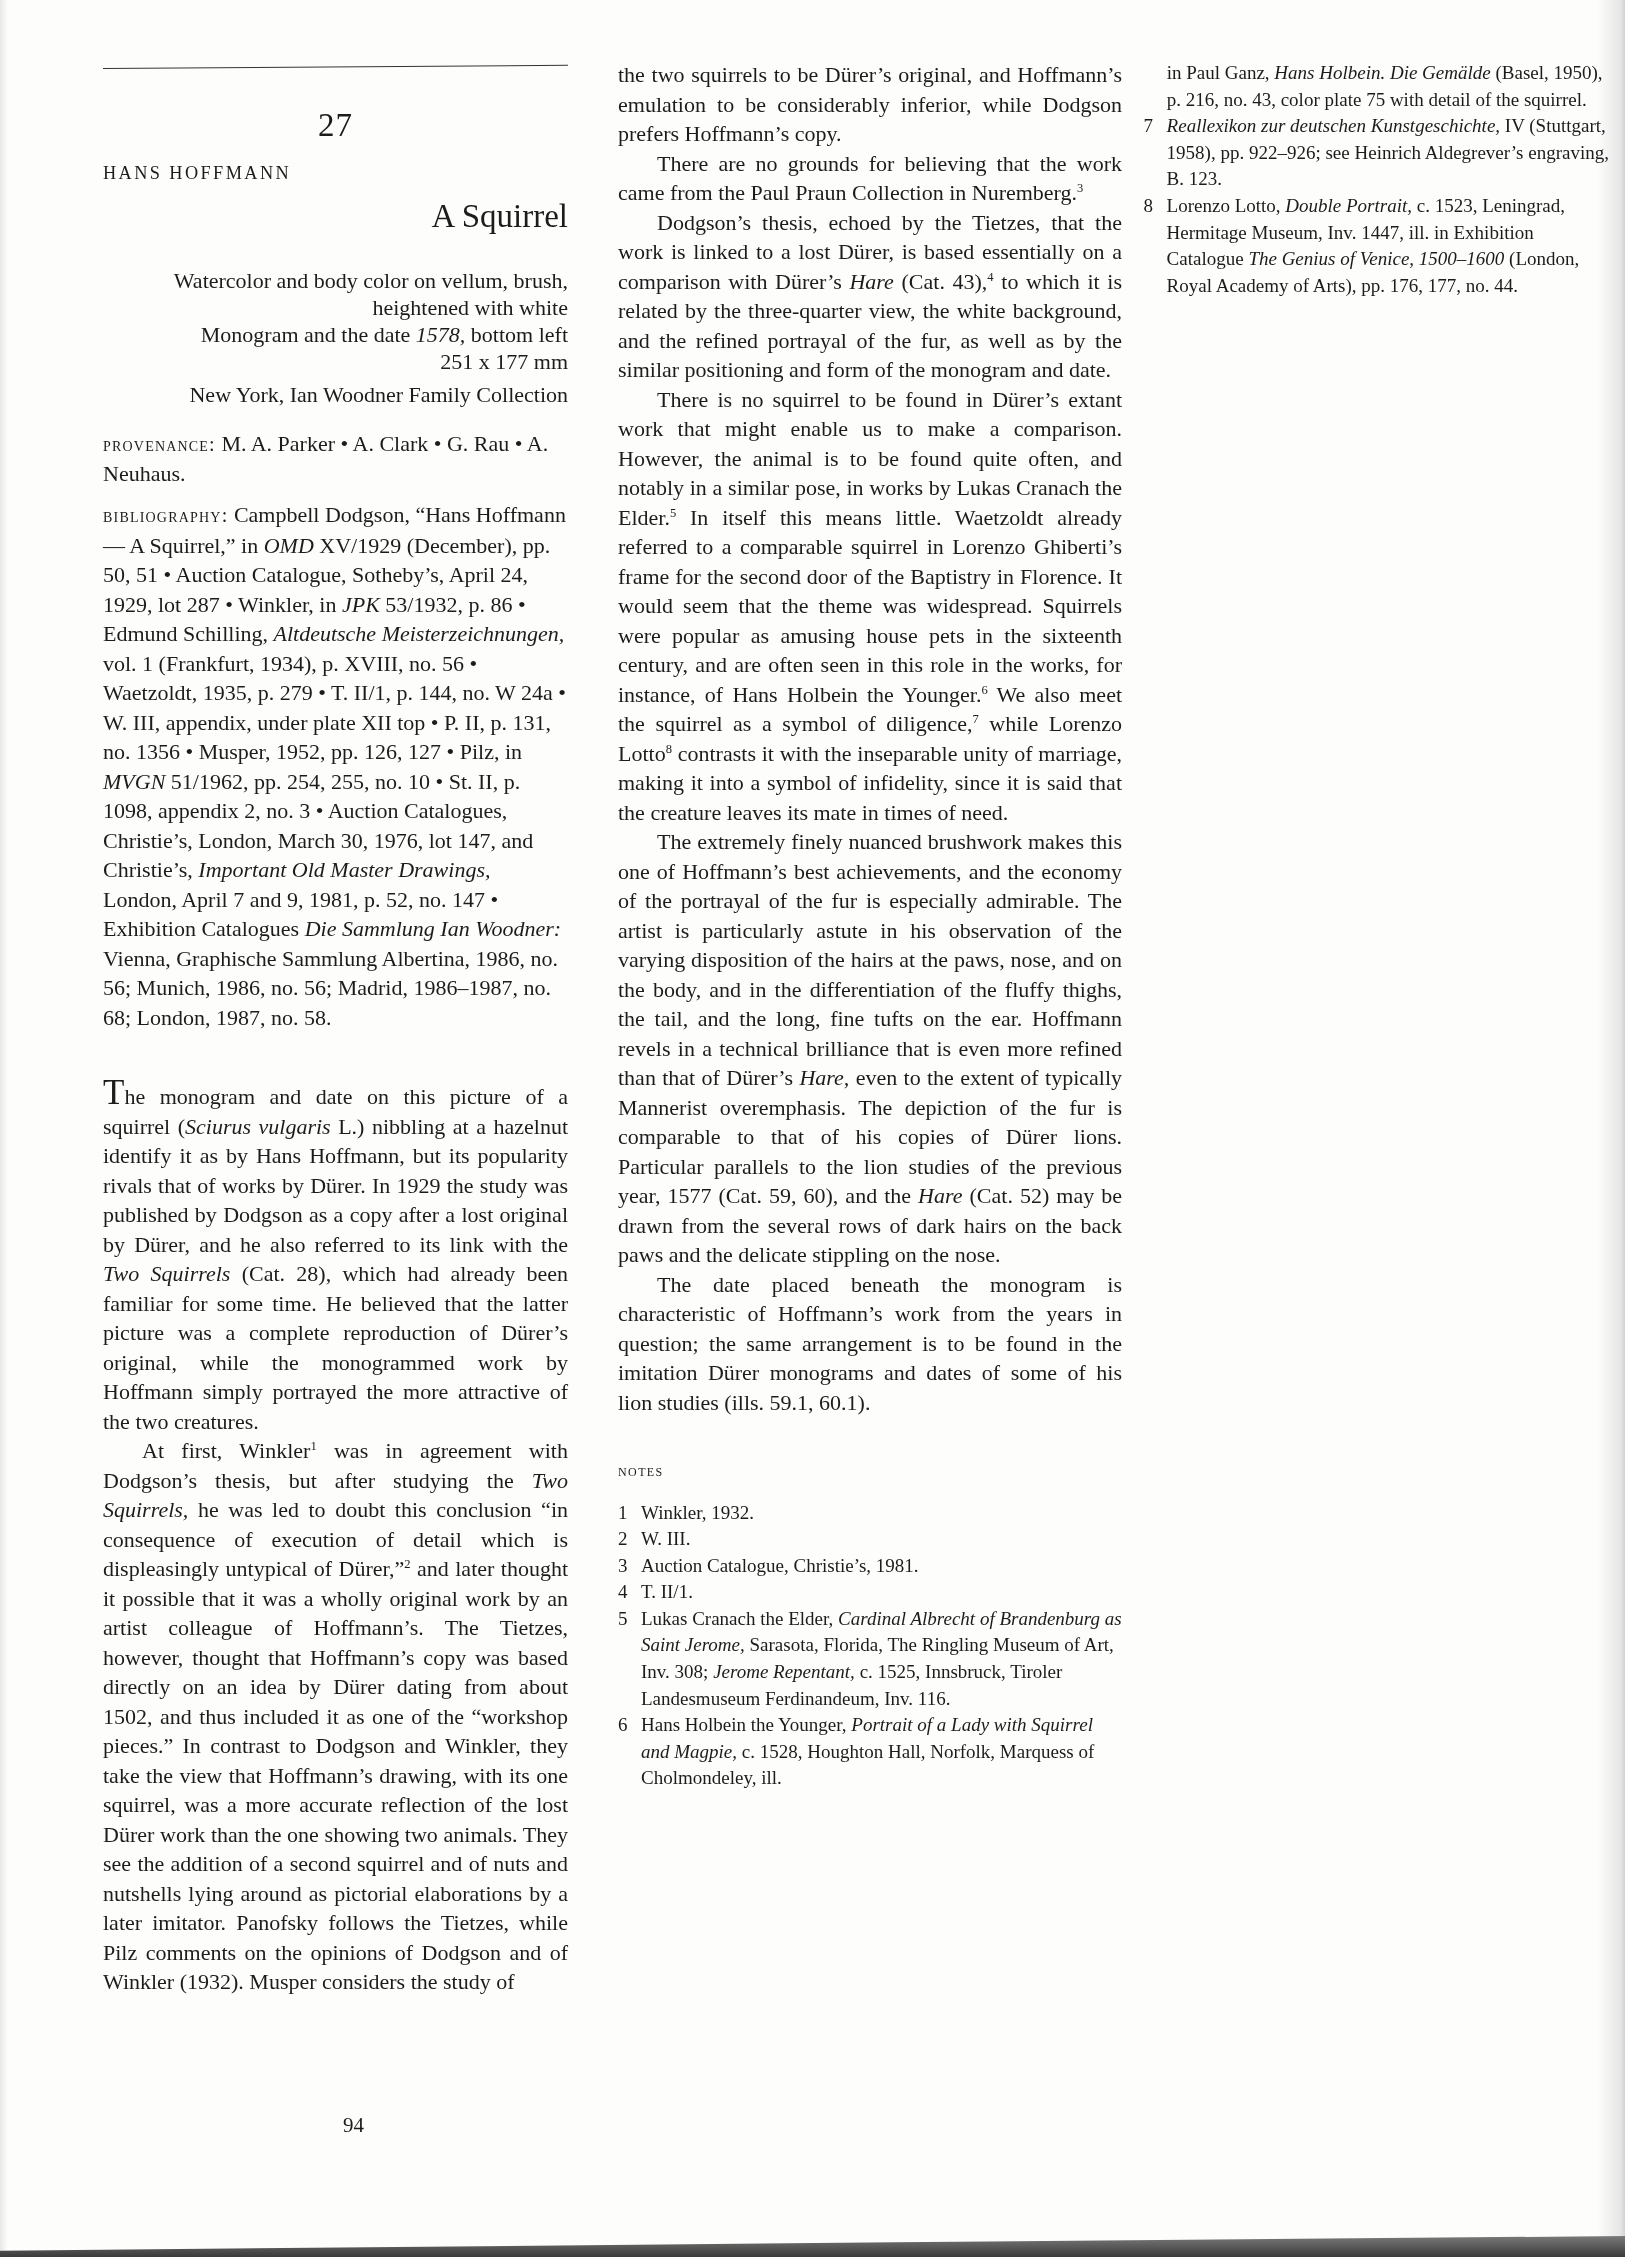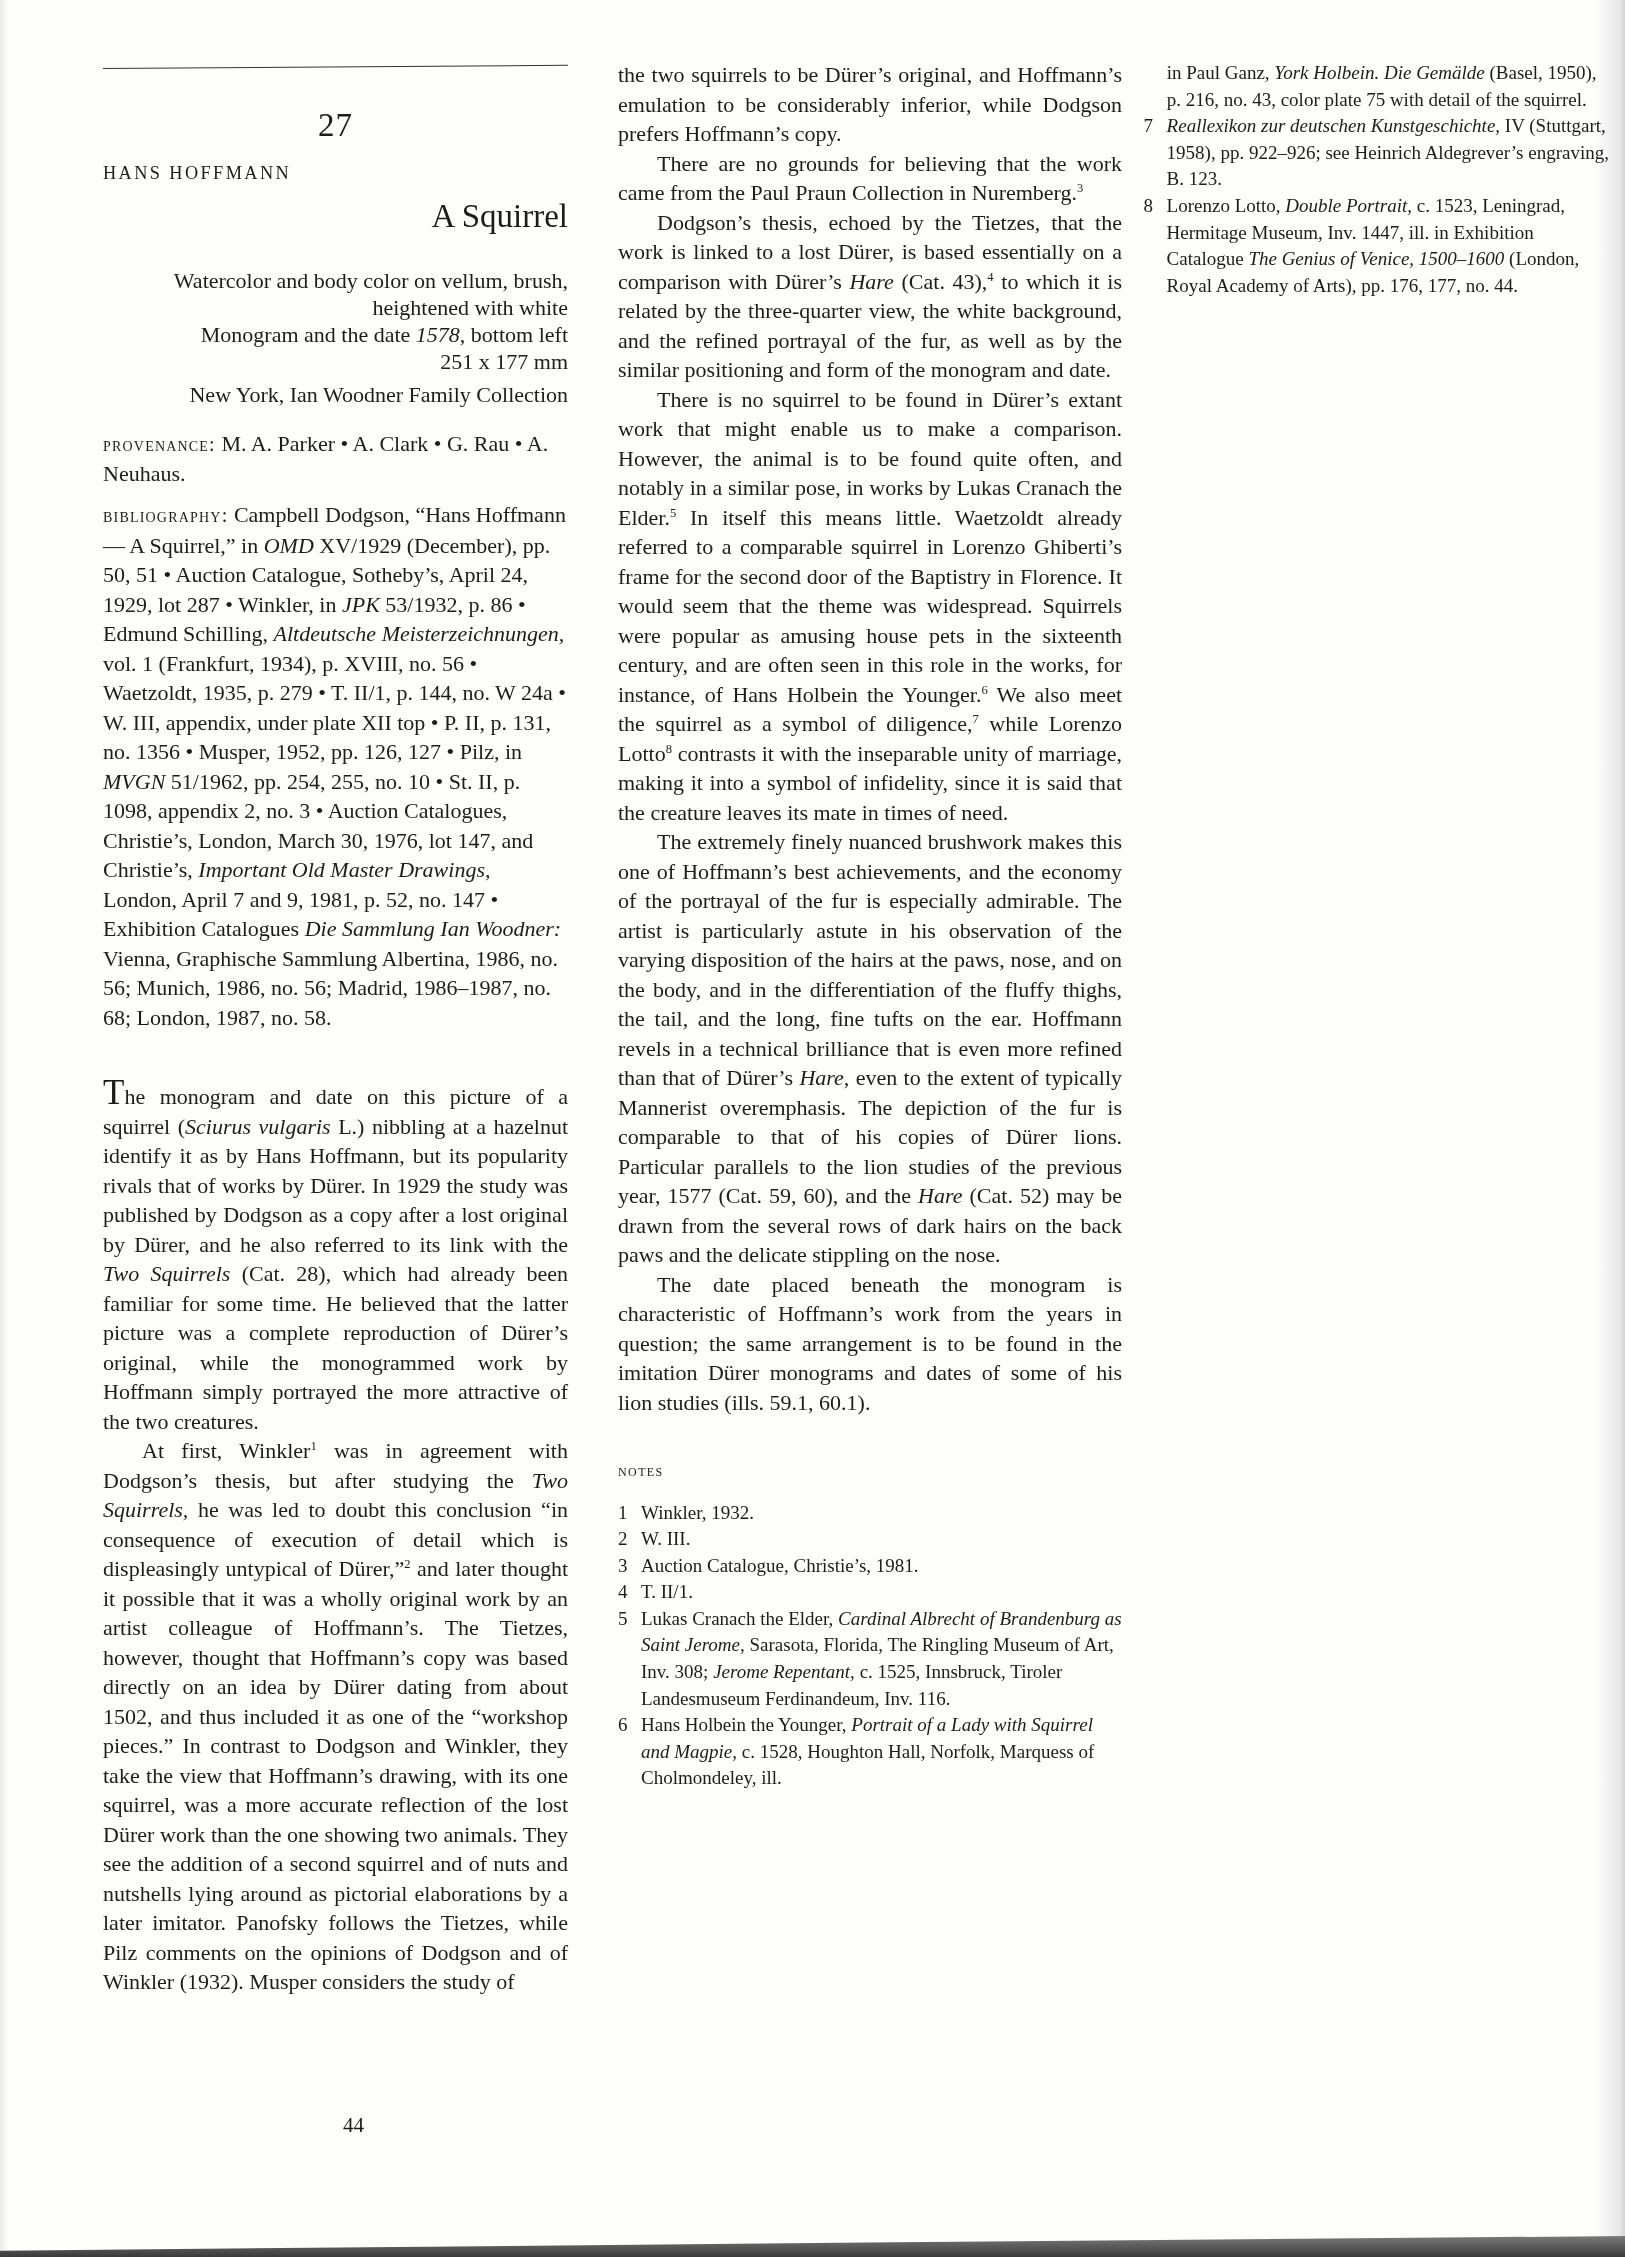--- a/index.html
+++ b/index.html
@@ -119,25 +119,25 @@
         <span class="txt">Lukas Cranach the Elder, <i>Cardinal Albrecht of Brandenburg as Saint Jerome,</i> Sarasota, Florida, The Ringling Museum of Art, Inv. 308; <i>Jerome Repentant,</i> c. 1525, Innsbruck, Tiroler Landesmuseum Ferdinandeum, Inv. 116.</span>
       </div>
     <div class="note">
         <span class="num">6</span>
         <span class="txt">Hans Holbein the Younger, <i>Portrait of a Lady with Squirrel and Magpie,</i> c. 1528, Houghton Hall, Norfolk, Marquess of Cholmondeley, ill.</span>
       </div>
   </div>
 </div>
 
 <div class="col col-right">
-  <div class="note-cont">in Paul Ganz, <i>York Holbein. Die Gemälde</i> (Basel, 1950), p. 216, no. 43, color plate 75 with detail of the squirrel.</div>
+  <div class="note-cont">in Paul Ganz, <i>Hans Holbein. Die Gemälde</i> (Basel, 1950), p. 216, no. 43, color plate 75 with detail of the squirrel.</div>
   <div class="note" style="margin-left:-15.4px">
       <span class="num">7</span>
       <span class="txt"><i>Reallexikon zur deutschen Kunstgeschichte,</i> IV (Stuttgart, 1958), pp. 922–926; see Heinrich Aldegrever’s engraving, B. 123.</span>
     </div>
   <div class="note" style="margin-left:-15.4px">
       <span class="num">8</span>
       <span class="txt">Lorenzo Lotto, <i>Double Portrait,</i> c. 1523, Leningrad, Hermitage Museum, Inv. 1447, ill. in Exhibition Catalogue <i>The Genius of Venice, 1500–1600</i> (London, Royal Academy of Arts), pp. 176, 177, no. 44.</span>
     </div>
 </div>
 
-<div class="page-number">44</div>
+<div class="page-number">94</div>
 
 
 </body></html>

